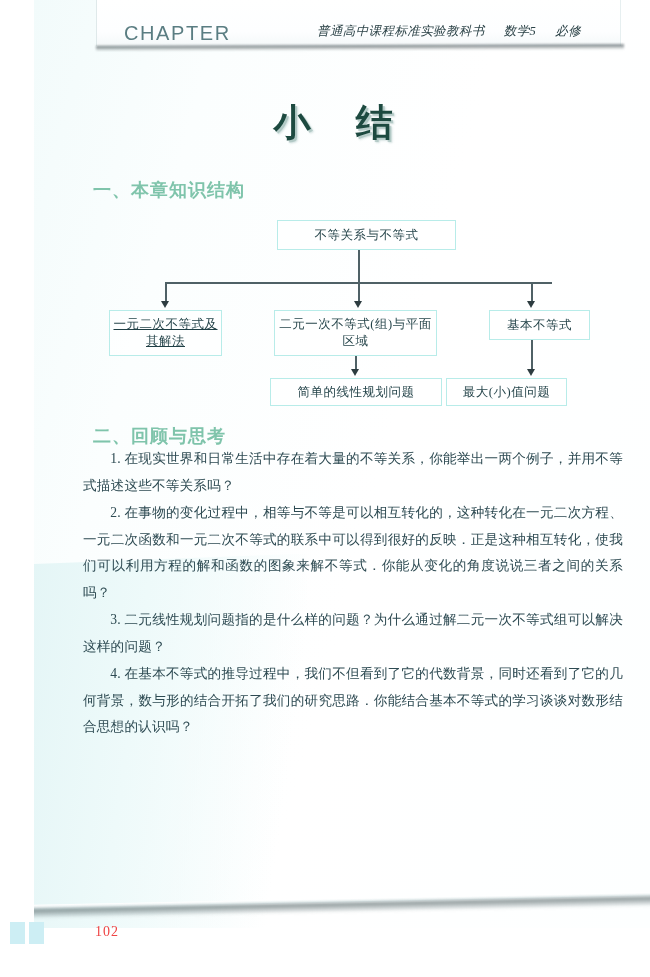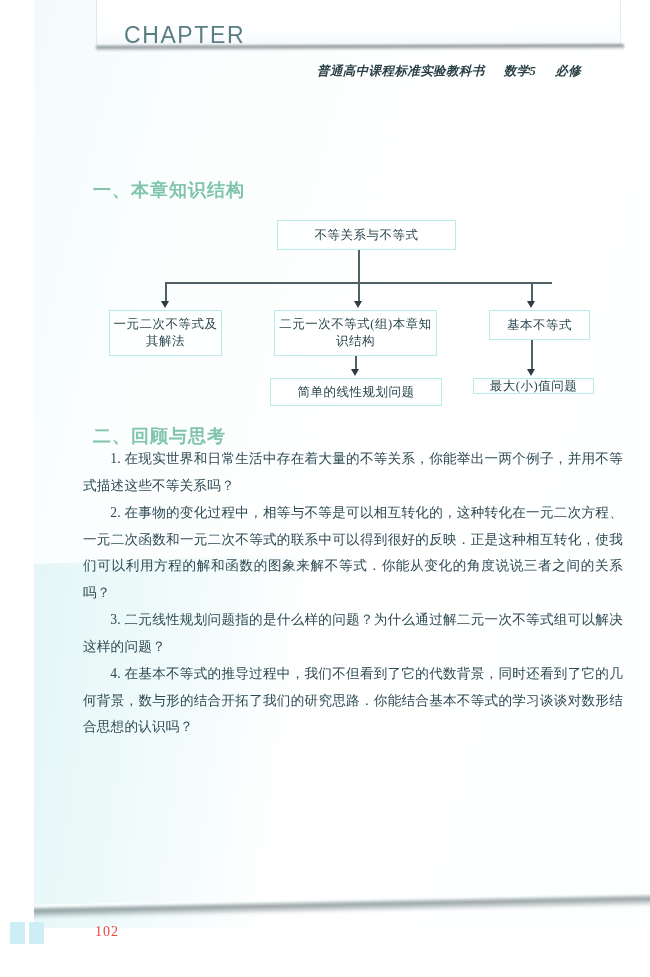--- a/index.html
+++ b/index.html
@@ -60,34 +60,33 @@
     left:62px; top:45px;
     width:528px; height:5px;
     background:linear-gradient(180deg, rgba(60,72,76,.72), rgba(140,155,158,.10));
     filter:blur(1.1px);
     transform:rotate(-0.18deg);
   }
   #chapter-word{
     position:absolute;
     left:90px; top:22px;
     font-family:"Liberation Sans","DejaVu Sans",sans-serif;
-    font-size:23px;
+    font-size:20px;
     letter-spacing:1.6px;
     color:#5a7d82;
   }
   #header-series{
     position:absolute;
     left:283px; top:23px;
     font-size:12.5px;
-    font-weight:bold;
+    font-weight:normal;
     font-style:italic;
     color:#2b4247;
     letter-spacing:.4px;
     white-space:nowrap;
-    margin-top:40px;
   }
   #header-series .gap{display:inline-block;width:12px;}
 
   
   #title{
     position:absolute;
     left:0; top:98px;
     width:616px;
     text-align:center;
     font-size:37px;
@@ -122,25 +121,25 @@
     color:#1f3f45;
     font-size:12.5px;
     line-height:17px;
     text-align:center;
     display:flex;
     align-items:center;
     justify-content:center;
     letter-spacing:.5px;
   }
   #fc-root { left:243px; top:10px;  width:179px; height:30px; }
-  #fc-quad { left:75px;  top:100px; width:113px; height:46px; }
+  #fc-quad { left:75px;  top:100px; width:113px; height:46px;text-decoration:underline; }
   #fc-lin  { left:240px; top:100px; width:163px; height:46px; }
   #fc-basic{ left:447px; top:100px; width:101px; height:30px;margin-left:8px; }
   #fc-lp   { left:236px; top:168px; width:172px; height:28px; }
-  #fc-max  { left:439px; top:168px; width:121px; height:16px; }
+  #fc-max  { left:412px; top:168px; width:121px; height:28px; }
 
   .fc-line{ position:absolute; background:#4f6166; }
   .fc-v{ width:1.4px; }
   .fc-h{ height:1.4px; }
   .fc-arrow{
     position:absolute;
     width:0;height:0;
     border-left:4.5px solid transparent;
     border-right:4.5px solid transparent;
     border-top:7px solid #2d3c40;
@@ -191,20 +190,21 @@
   <div id="chapter-word">CHAPTER</div>
 
   <div id="header-series">
     <span>普通高中课程标准实验教科书</span>
     <span class="gap"></span>
     <span>数学5</span>
     <span class="gap"></span>
     <span>必修</span>
   </div>
 
+  <div id="title">小 结</div>
 
   <div id="heading-1" class="section-heading">一、本章知识结构</div>
 
   <div id="flowchart">
 
     <div id="fc-root" class="fc-box">不等关系与不等式</div>
 
     <div class="fc-line fc-v" style="left:324px; top:40px; width:1.6px; height:33px;"></div>
 
     <div class="fc-line fc-h" style="left:131px; top:72px; width:387px; height:1.6px;"></div>
@@ -212,21 +212,21 @@
     <div class="fc-line fc-v" style="left:131px; top:72px; width:1.6px; height:21px;"></div>
     <div class="fc-arrow" style="left:127px; top:91px;"></div>
 
     <div class="fc-line fc-v" style="left:324px; top:72px; width:1.6px; height:21px;"></div>
     <div class="fc-arrow" style="left:320px; top:91px;"></div>
 
     <div class="fc-line fc-v" style="left:497px; top:72px; width:1.6px; height:21px;"></div>
     <div class="fc-arrow" style="left:493px; top:91px;"></div>
 
     <div id="fc-quad" class="fc-box">一元二次不等式及其解法</div>
-    <div id="fc-lin" class="fc-box">二元一次不等式(组)本章知识结构</div>
+    <div id="fc-lin" class="fc-box">二元一次不等式(组)与平面区域</div>
     <div id="fc-basic" class="fc-box">基本不等式</div>
 
     <div class="fc-line fc-v" style="left:321px; top:146px; width:1.6px; height:15px;"></div>
     <div class="fc-arrow" style="left:317px; top:159px;"></div>
 
     <div class="fc-line fc-v" style="left:497px; top:130px; width:1.6px; height:31px;"></div>
     <div class="fc-arrow" style="left:493px; top:159px;"></div>
 
     <div id="fc-lp" class="fc-box">简单的线性规划问题</div>
     <div id="fc-max" class="fc-box">最大(小)值问题</div>

